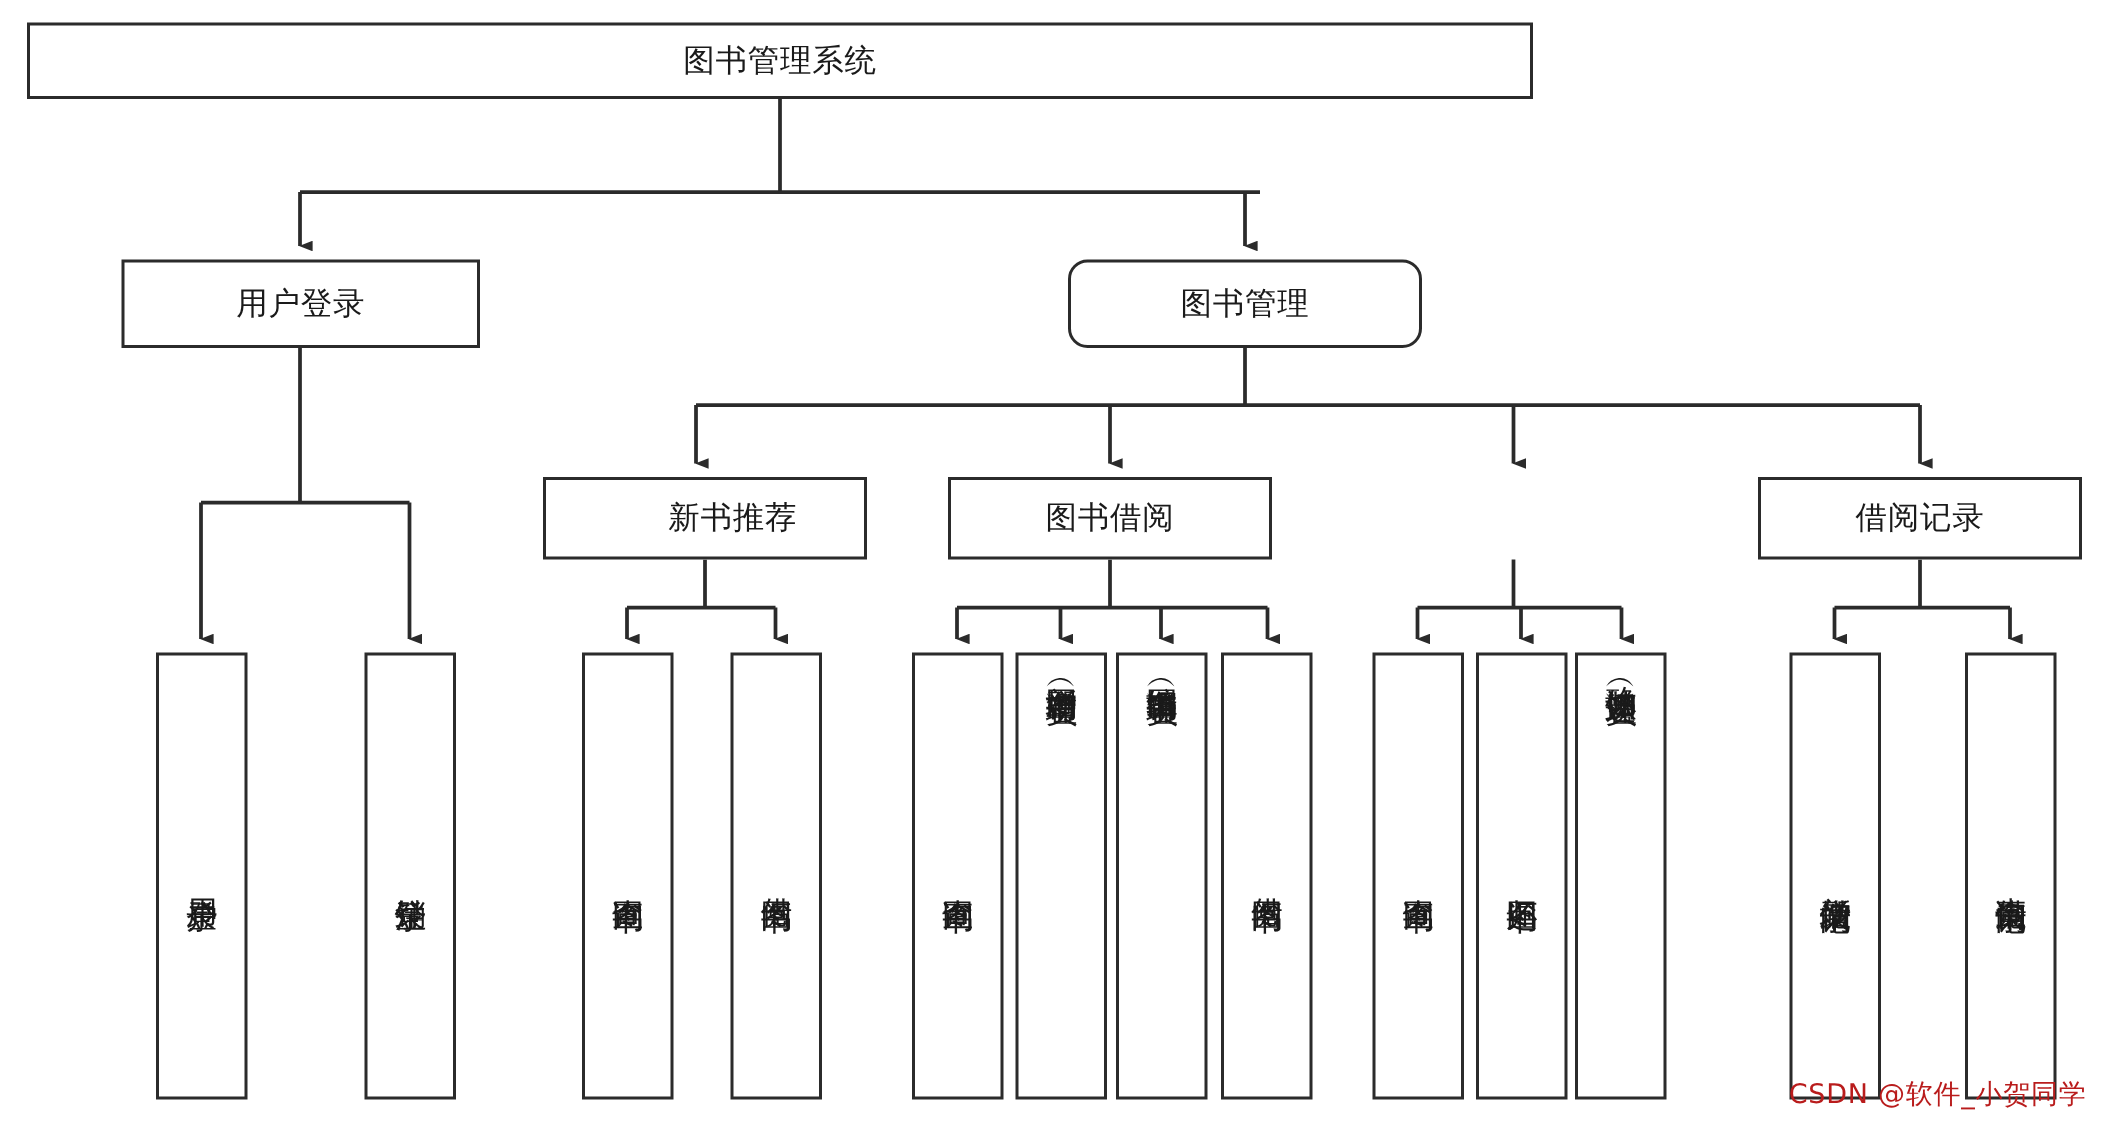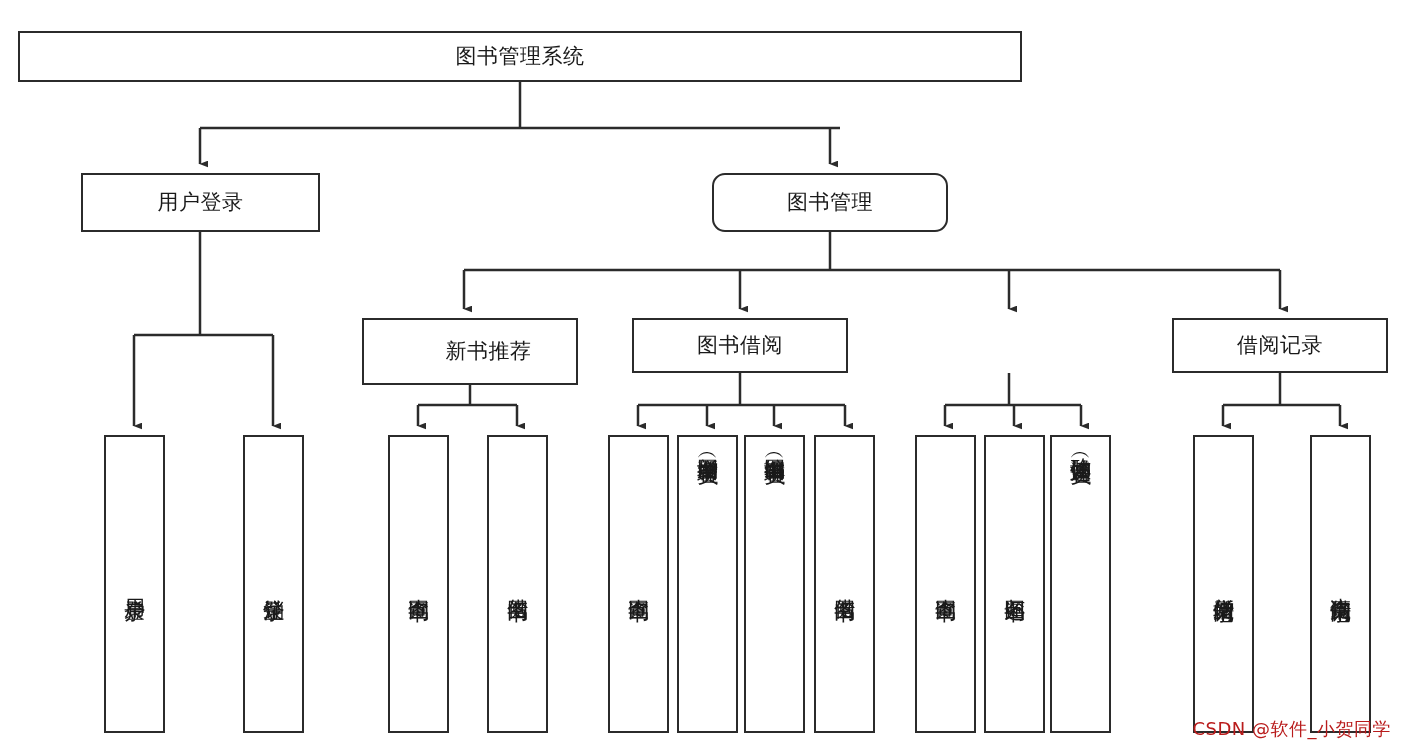--- a/index.html
+++ b/index.html
@@ -136,32 +136,32 @@
     </g>
 
     <g>
       <path d="M 1280 373 L 1280 405" stroke="#2b2b2b" stroke-width="2.5" fill="none"></path>
       <path d="M 1223 405 L 1340 405" stroke="#2b2b2b" stroke-width="2.5" fill="none"></path>
       <path d="M 1223 405 L 1223 426" stroke="#2b2b2b" stroke-width="2.5" fill="none" marker-end="url(#arrowhead)"></path>
       <path d="M 1340 405 L 1340 426" stroke="#2b2b2b" stroke-width="2.5" fill="none" marker-end="url(#arrowhead)"></path>
     </g>
   </svg>
 
-  <div class="node" id="node-root" style="left: 18px; top: 15px; width: 1004px; height: 51px; margin-top: 16px;">
+  <div class="node" id="node-root" style="left: 18px; top: 15px; width: 1004px; height: 51px;">
     <span class="node-label">图书管理系统</span>
   </div>
 
   <div class="node" id="node-user-login" style="left: 81px; top: 173px; width: 239px; height: 59px;">
     <span class="node-label">用户登录</span>
   </div>
   <div class="node" id="node-book-manage" style="left: 712px; top: 173px; width: 236px; height: 59px; border-radius: 13px;">
     <span class="node-label">图书管理</span>
   </div>
 
-  <div class="node" id="node-new-book-rec" style="left: 362px; top: 318px; width: 216px; height: 67px; padding-left: 37px;">
+  <div class="node" id="node-new-book-rec" style="left: 362px; top: 318px; width: 216px; height: 55px; padding-left: 37px;">
     <span class="node-label">新书推荐</span>
   </div>
   <div class="node" id="node-book-borrow" style="left: 632px; top: 318px; width: 216px; height: 55px;">
     <span class="node-label">图书借阅</span>
   </div>
   <div class="node" id="node-borrow-record" style="left: 1172px; top: 318px; width: 216px; height: 55px;">
     <span class="node-label">借阅记录</span>
   </div>
 
   <div class="node leaf centered" id="node-leaf-user-login" style="left: 104px; top: 435px; width: 61px; height: 298px;">

